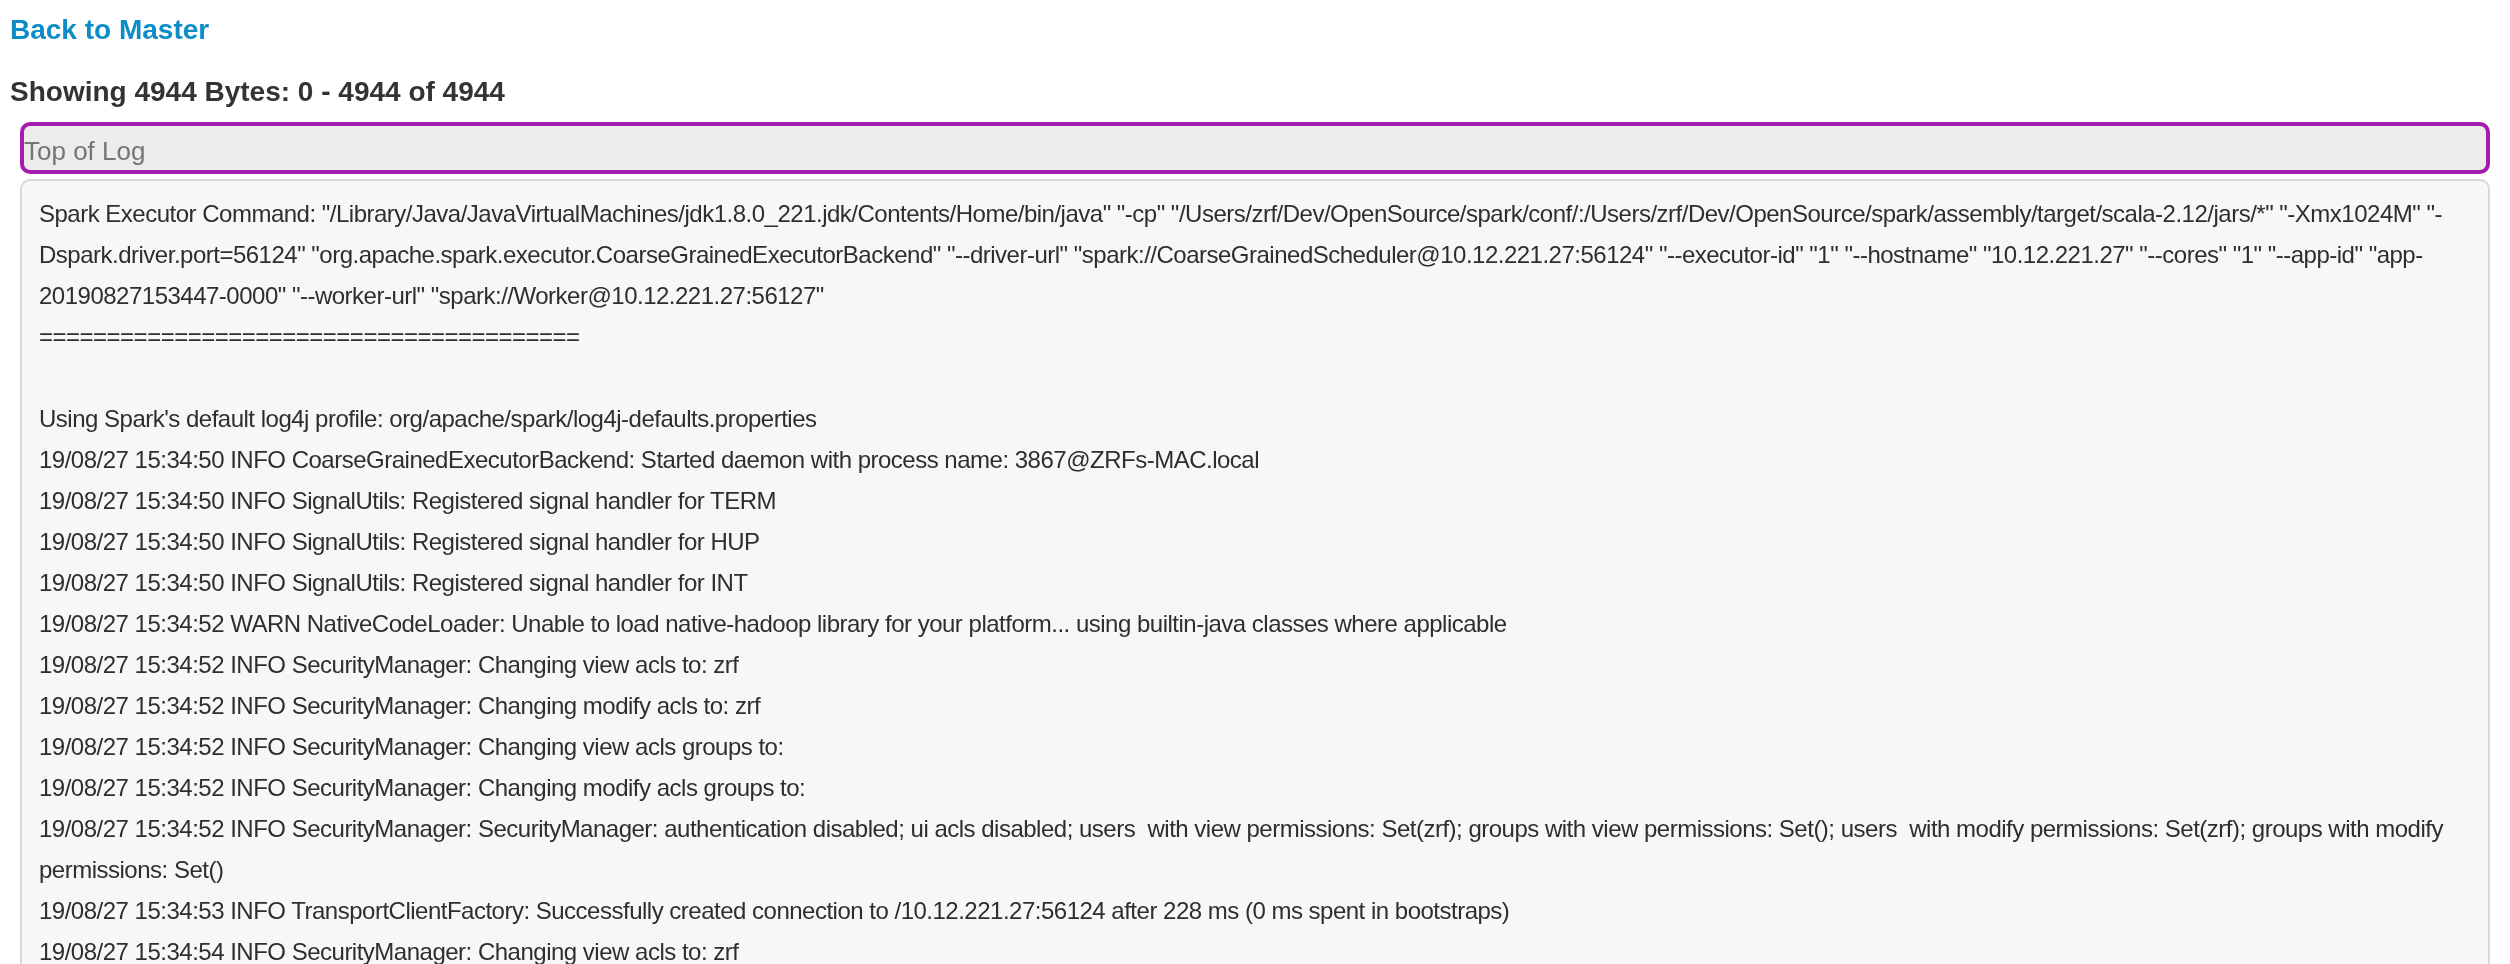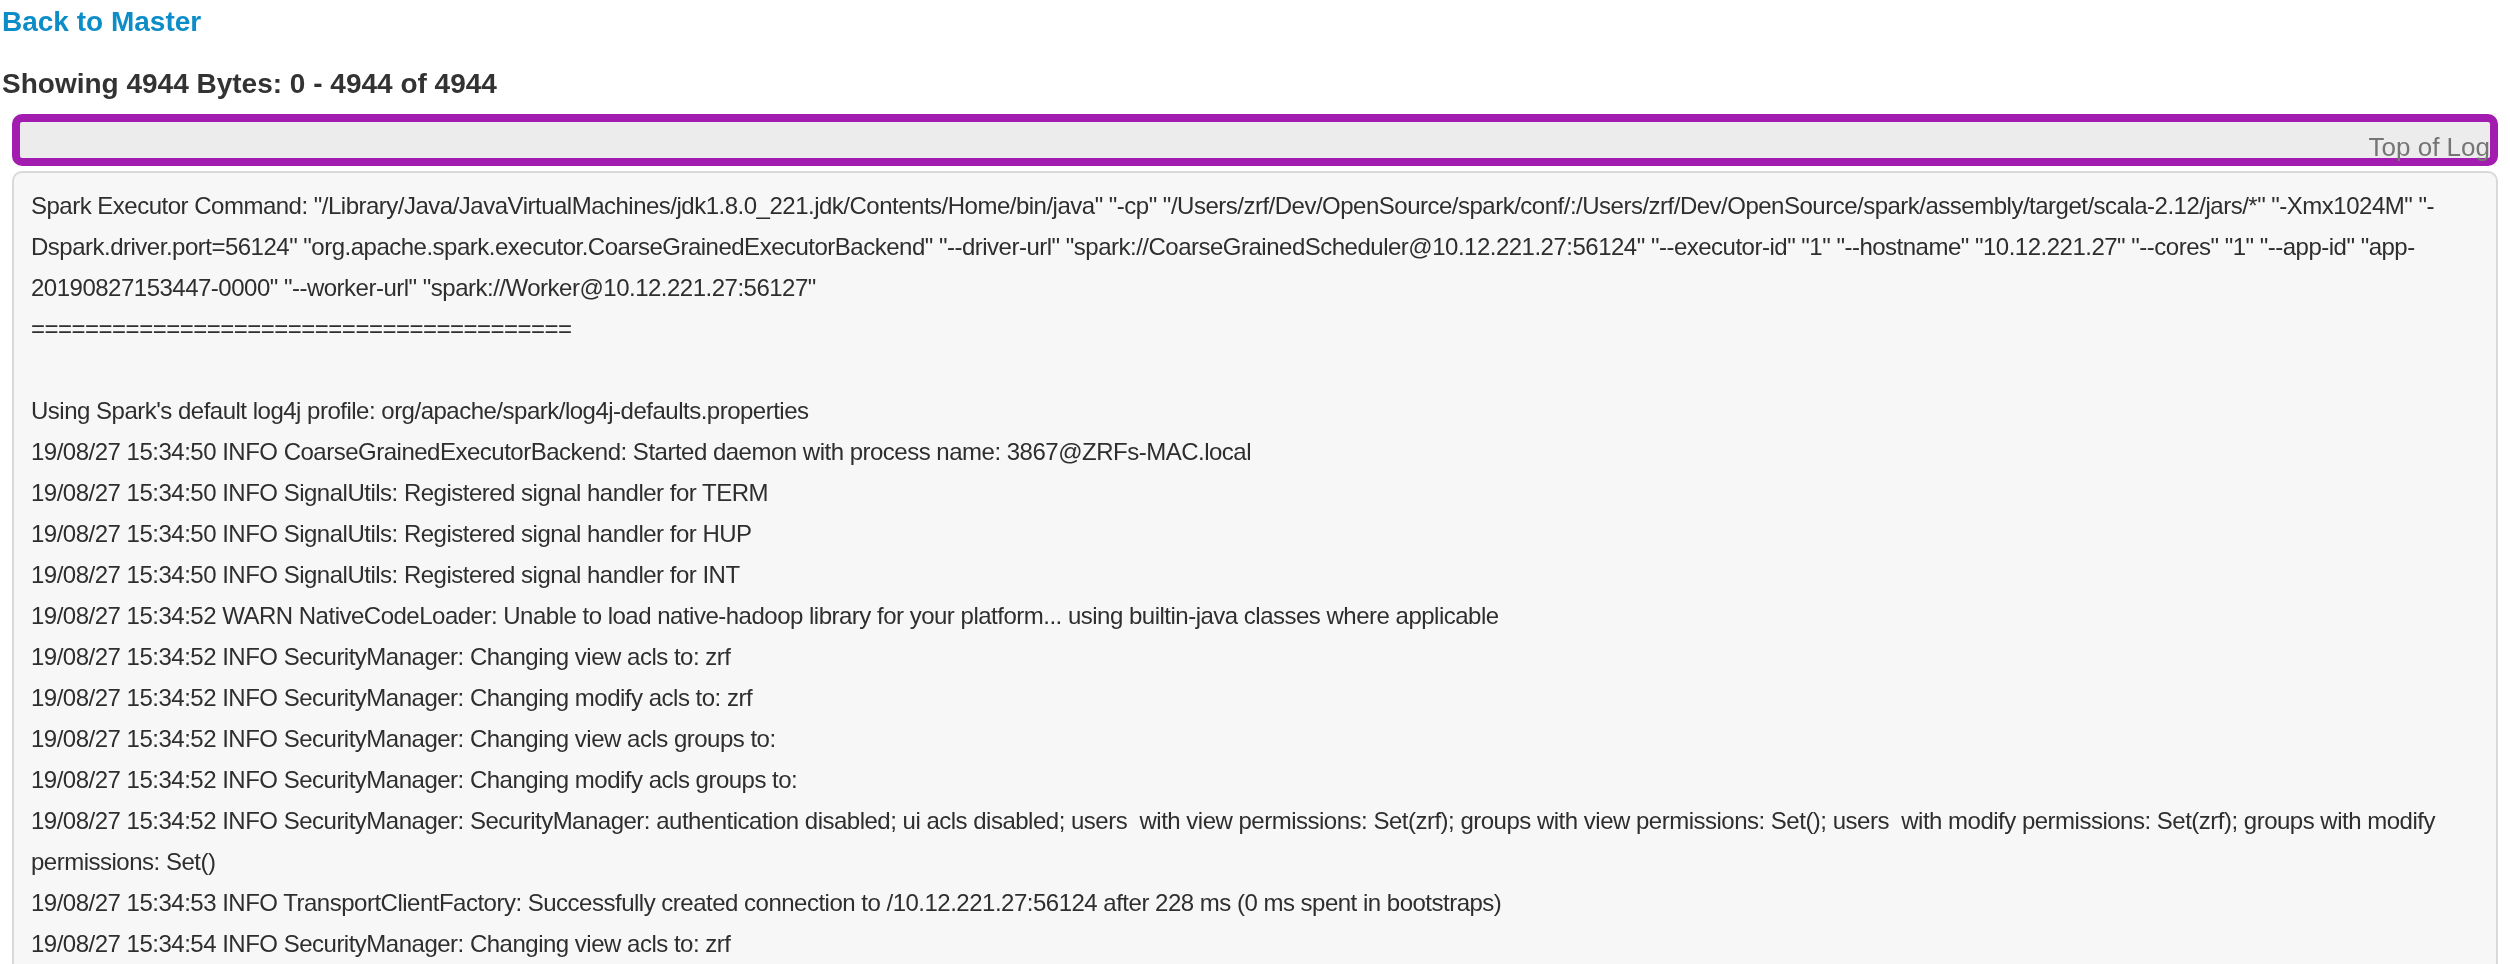--- a/index.html
+++ b/index.html
@@ -6,21 +6,21 @@
   html, body {
     margin: 0;
     padding: 0;
     width: 2510px;
     height: 964px;
     overflow: hidden;
     background: #ffffff;
     font-family: "Liberation Sans", sans-serif;
   }
   .page {
-    padding: 2px;
+    padding: 10px;
     width: 2510px;
     height: 964px;
     overflow: hidden;
   }
   .back-link {
     display: inline-block;
     margin: 4px 0 0 0;
     font-size: 28px;
     font-weight: bold;
     color: #0d8dc7;
@@ -31,23 +31,23 @@
     margin: 30px 0 0 0;
     font-size: 28px;
     font-weight: 700;
     color: #333333;
   }
   .log-panel-header {
     margin: 14px 10px 0 10px;
     height: 52px;
     line-height: 50px;
     background: #ececec;
-    border: 8px solid #a21caf;
+    border: 4px solid #a21caf;
     border-radius: 10px;
-    text-align: right;
+    text-align: left;
     font-size: 26px;
     color: #757575;
   }
   .log-content {
     margin: 5px 10px 0 10px;
     height: 1100px; 
     background: #f7f7f7;
     border: 2px solid #d9d9d9;
     border-radius: 10px;
     padding: 12px 17px;

